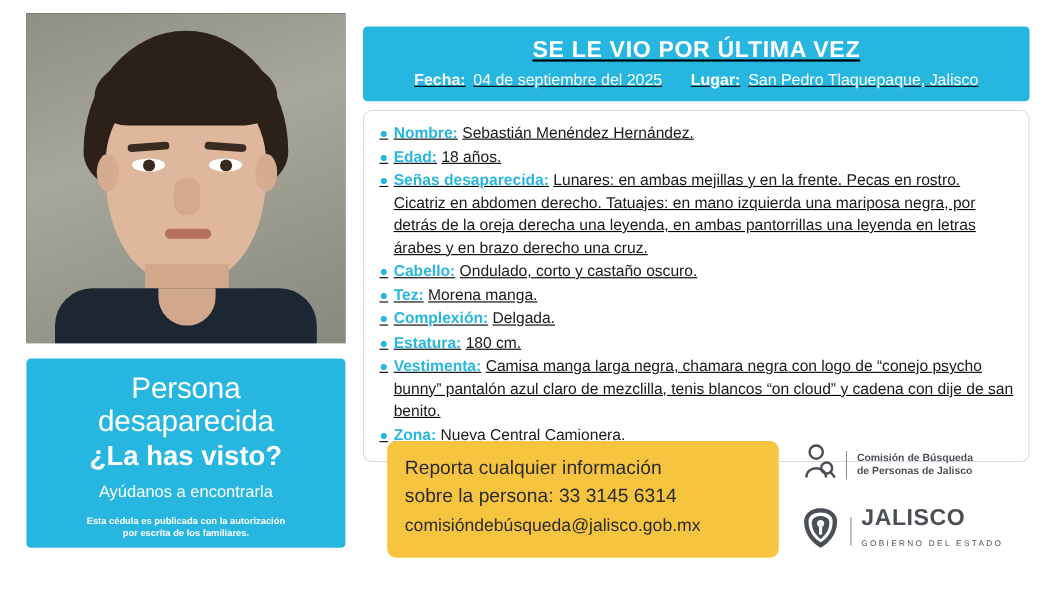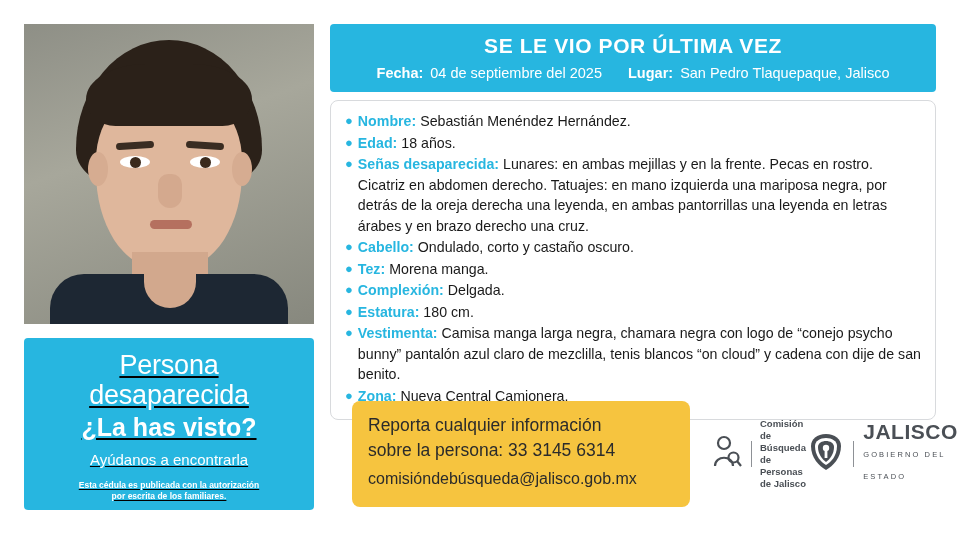--- a/index.html
+++ b/index.html
@@ -19,23 +19,22 @@
     width: 960px;
     height: 540px;
     background: #ffffff;
     box-sizing: border-box;
   }
 
   
   .left-col {
     position: absolute;
     left: 24px;
-    top: 24px;
+    top: 12px;
     width: 306px;
-    text-decoration: underline;
   }
   .photo-frame {
     width: 290px;
     height: 300px;
     background: #2b2b2b;
     overflow: hidden;
     position: relative;
   }
   
   .photo-bg {
@@ -196,20 +195,21 @@
     margin-top: 10px;
     font-weight: 700;
   }
 
   
   .right-col {
     position: absolute;
     left: 330px;
     top: 24px;
     width: 606px;
+    text-decoration: underline;
   }
   .header-band {
     background: #27b6e0;
     border-radius: 4px;
     color: #ffffff;
     padding: 10px 8px 11px 8px;
     text-align: center;
   }
   .header-title {
     font-size: 21px;
@@ -287,23 +287,23 @@
   .cc-strong { font-weight: 400; }
   .cc-mail {
     font-size: 16px;
     line-height: 24px;
     margin-top: 4px;
   }
 
   .logos {
     flex: 1;
     display: flex;
-    flex-direction: row;
+    flex-direction: column;
     justify-content: center;
-    gap: 2px;
+    gap: 18px;
     padding-left: 8px;
   }
   .logo-row {
     display: flex;
     align-items: center;
     gap: 9px;
   }
   .logo-mark {
     flex: 0 0 auto;
   }

